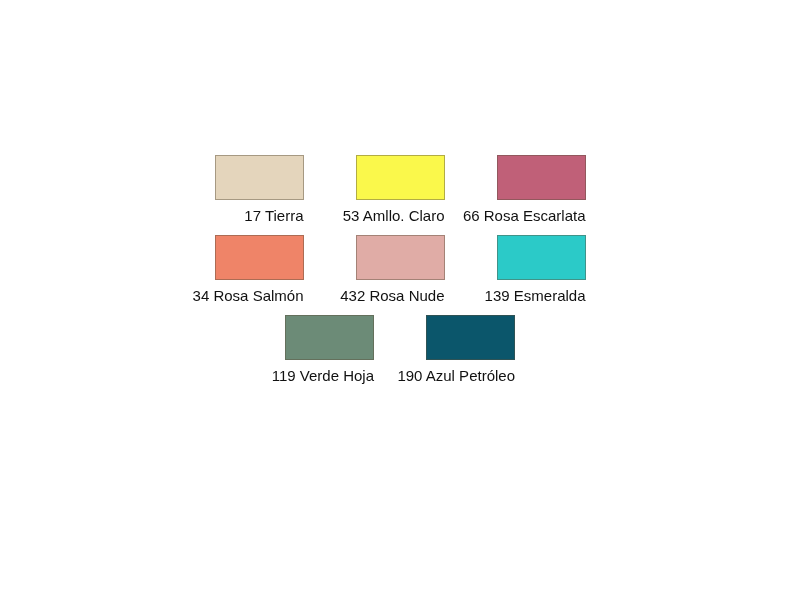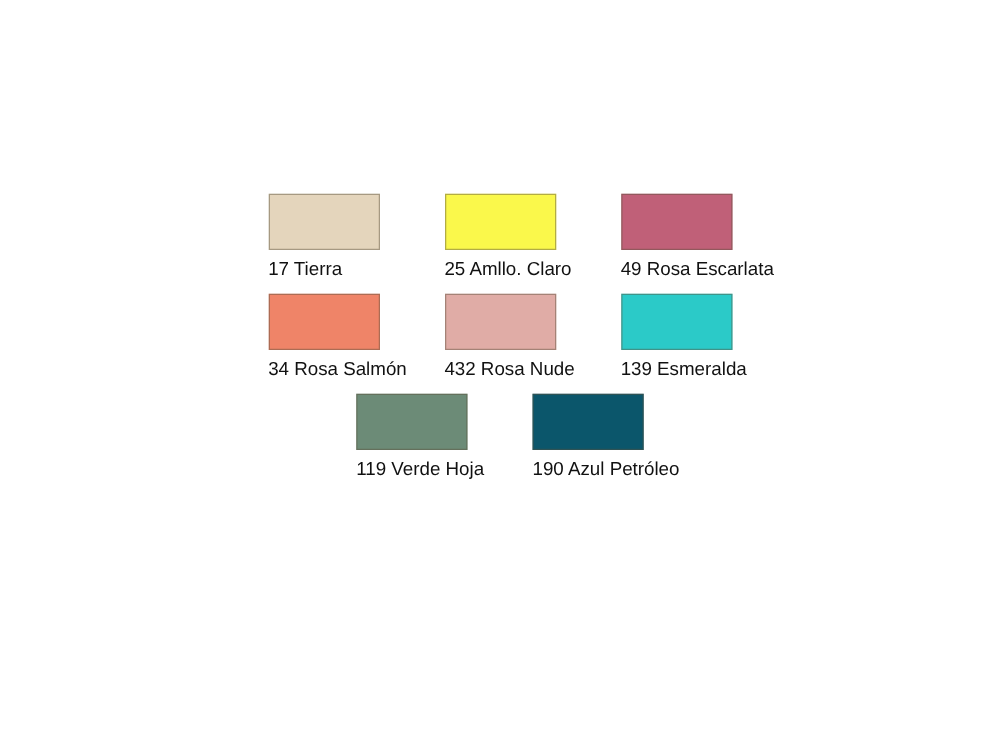--- a/index.html
+++ b/index.html
@@ -38,21 +38,21 @@
     flex-direction: row;
     justify-content: center;
     align-items: flex-start;
     column-gap: 52px;
     margin-bottom: 10px;
   }
 
   .swatch-cell {
     display: flex;
     flex-direction: column;
-    align-items: flex-start;
+    align-items: flex-end;
     width: 89px;
   }
 
   .swatch-chip {
     width: 89px;
     height: 45px;
     box-sizing: border-box;
     border: 1px solid rgba(90, 80, 60, 0.45);
   }
 
@@ -73,25 +73,25 @@
 
   <div class="swatch-grid">
 
     <div class="swatch-row">
       <div class="swatch-cell">
         <div class="swatch-chip" style="background-color: rgb(228, 213, 188);"></div>
         <div class="swatch-label">17 Tierra</div>
       </div>
       <div class="swatch-cell">
         <div class="swatch-chip" style="background-color: rgb(250, 248, 75);"></div>
-        <div class="swatch-label">25 Amllo. Claro</div>
+        <div class="swatch-label">53 Amllo. Claro</div>
       </div>
       <div class="swatch-cell">
         <div class="swatch-chip" style="background-color: rgb(192, 96, 120);"></div>
-        <div class="swatch-label">49 Rosa Escarlata</div>
+        <div class="swatch-label">66 Rosa Escarlata</div>
       </div>
     </div>
 
     <div class="swatch-row">
       <div class="swatch-cell">
         <div class="swatch-chip" style="background-color: rgb(239, 132, 104);"></div>
         <div class="swatch-label">34 Rosa Salmón</div>
       </div>
       <div class="swatch-cell">
         <div class="swatch-chip" style="background-color: rgb(224, 172, 166);"></div>

